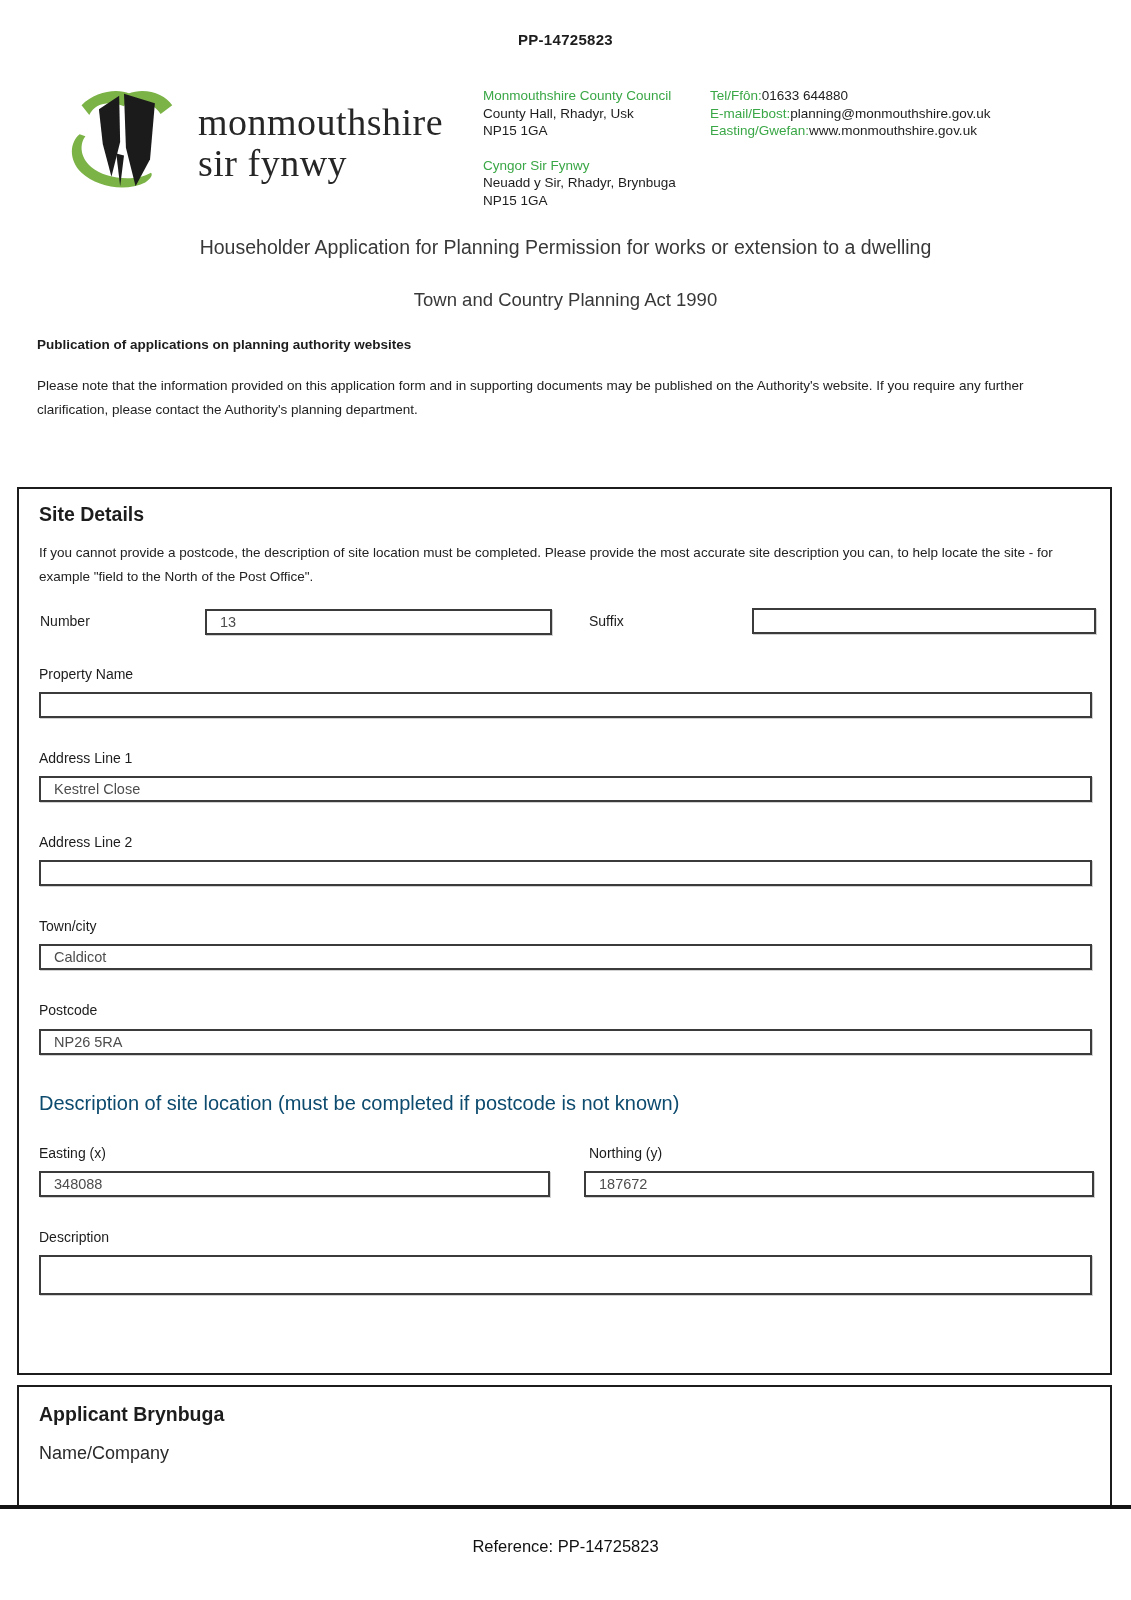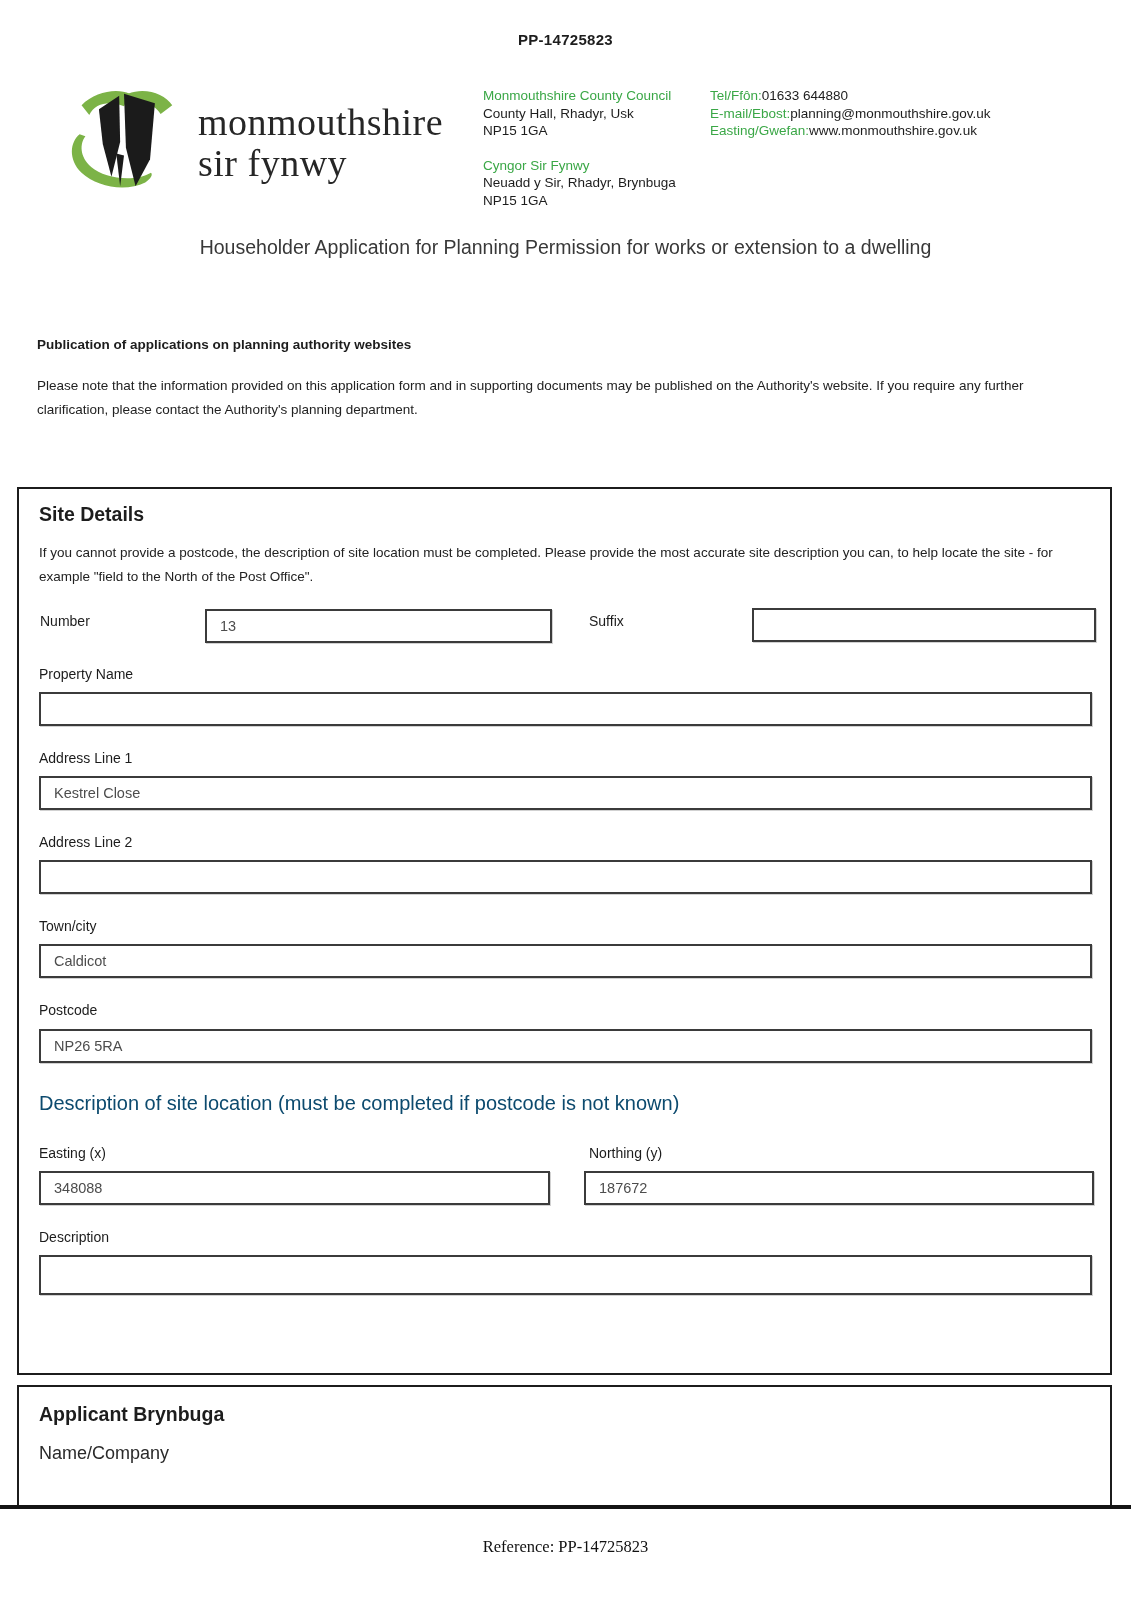--- a/index.html
+++ b/index.html
@@ -24,30 +24,30 @@
   .pub-text { position:absolute; top:374px; left:37px; width:1048px; font-size:13.5px; line-height:24px; color:#222; }
 
   
   .sec-box { position:absolute; left:17px; width:1095px; border:2px solid #1c1c1c; background:#fff; }
   #site-box { top:487px; height:888px; }
   #applicant-box { top:1385px; height:120px; border-bottom:none; }
   .sec-heading { position:absolute; left:20px; font-size:19.5px; font-weight:bold; color:#1d1d1d; }
   .sec-instructions { position:absolute; left:20px; top:52px; width:1022px; font-size:13.5px; line-height:24px; color:#222; }
 
   .fld-label { position:absolute; font-size:14px; color:#1c1c1c; }
-  .tb { position:absolute; height:34px; border:2px solid #3b3b3b; background:#fff;
+  .tb { position:absolute; height:26px; border:2px solid #3b3b3b; background:#fff;
         font-family:"Liberation Sans", sans-serif; font-size:14.5px; color:#4d4d4d;
         padding:0 13px; outline:none; box-shadow:1px 1px 0 rgba(0,0,0,.18); }
 
   .loc-heading { position:absolute; left:20px; top:603px; font-size:20px; color:#0c4a6e; }
   .name-company { position:absolute; left:20px; top:56px; font-size:18px; color:#2a2a2a; }
 
   .page-line { position:absolute; top:1505px; left:0; width:1131px; height:4px; background:#141414; }
   .footer-ref { position:absolute; top:1537px; left:0; right:0; text-align:center;
-                font-family:Liberation Serif, serif; font-size:16.5px; color:#111; }
+                font-family:Liberation Sans, sans-serif; font-size:16.5px; color:#111; }
 </style>
 </head>
 <body>
 
 <div id="page">
 
   <div class="top-ref">PP-14725823</div>
 
   <div class="logo-wrap">
     <span>
@@ -82,20 +82,21 @@
     </div>
   </div>
 
   <div class="contact-b">
     <div><span class="green">Tel/Ffôn:</span><span>01633 644880</span></div>
     <div><span class="green">E-mail/Ebost:</span><span>planning@monmouthshire.gov.uk</span></div>
     <div><span class="green">Easting/Gwefan:</span><span>www.monmouthshire.gov.uk</span></div>
   </div>
 
   <div class="doc-title">Householder Application for Planning Permission for works or extension to a dwelling</div>
+  <div class="doc-subtitle">Town and Country Planning Act 1990</div>
   <div class="pub-heading">Publication of applications on planning authority websites</div>
   <div class="pub-text">Please note that the information provided on this application form and in supporting documents may be published on the Authority's website. If you require any further clarification, please contact the Authority's planning department.</div>
 
   <div class="sec-box" id="site-box">
     <div class="sec-heading" style="top:14px;">Site Details</div>
     <div class="sec-instructions">If you cannot provide a postcode, the description of site location must be completed. Please provide the most accurate site description you can, to help locate the site - for example "field to the North of the Post Office".</div>
 
     <div class="fld-label" style="left:21px; top:124px;">Number</div>
     <input class="tb" style="left: 186px; top: 120px; width: 347px;" value="13">
 

